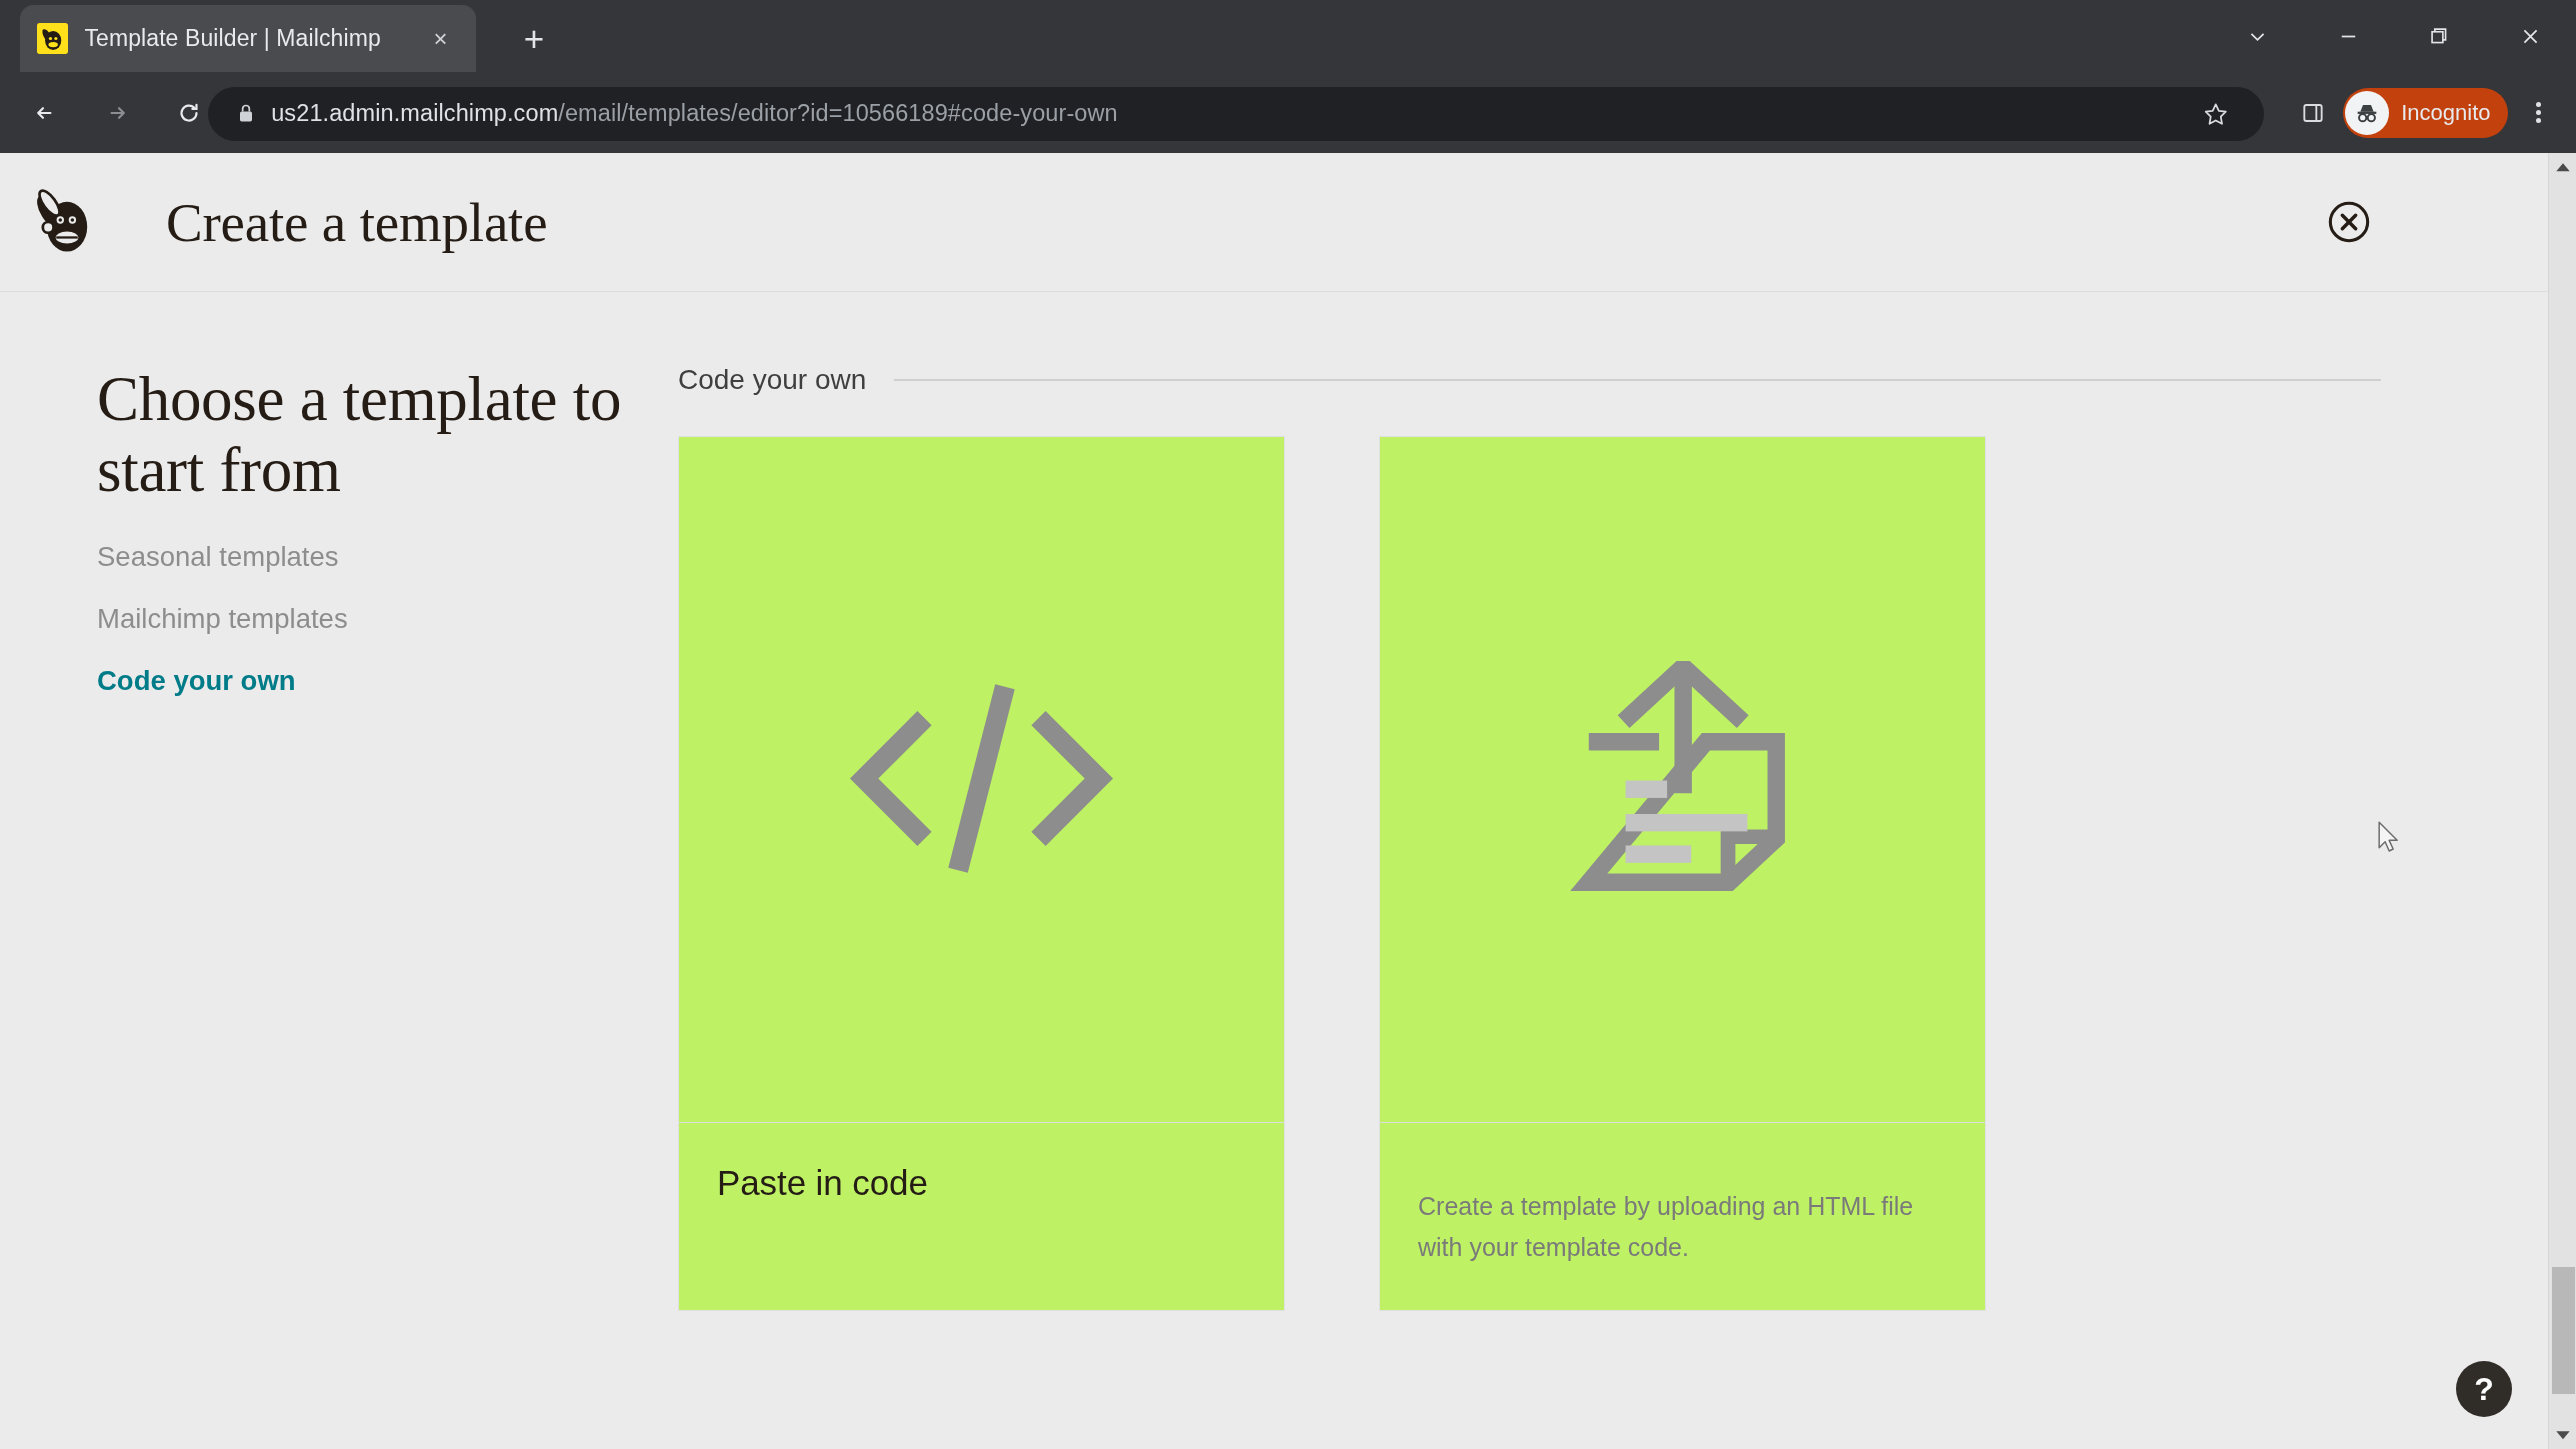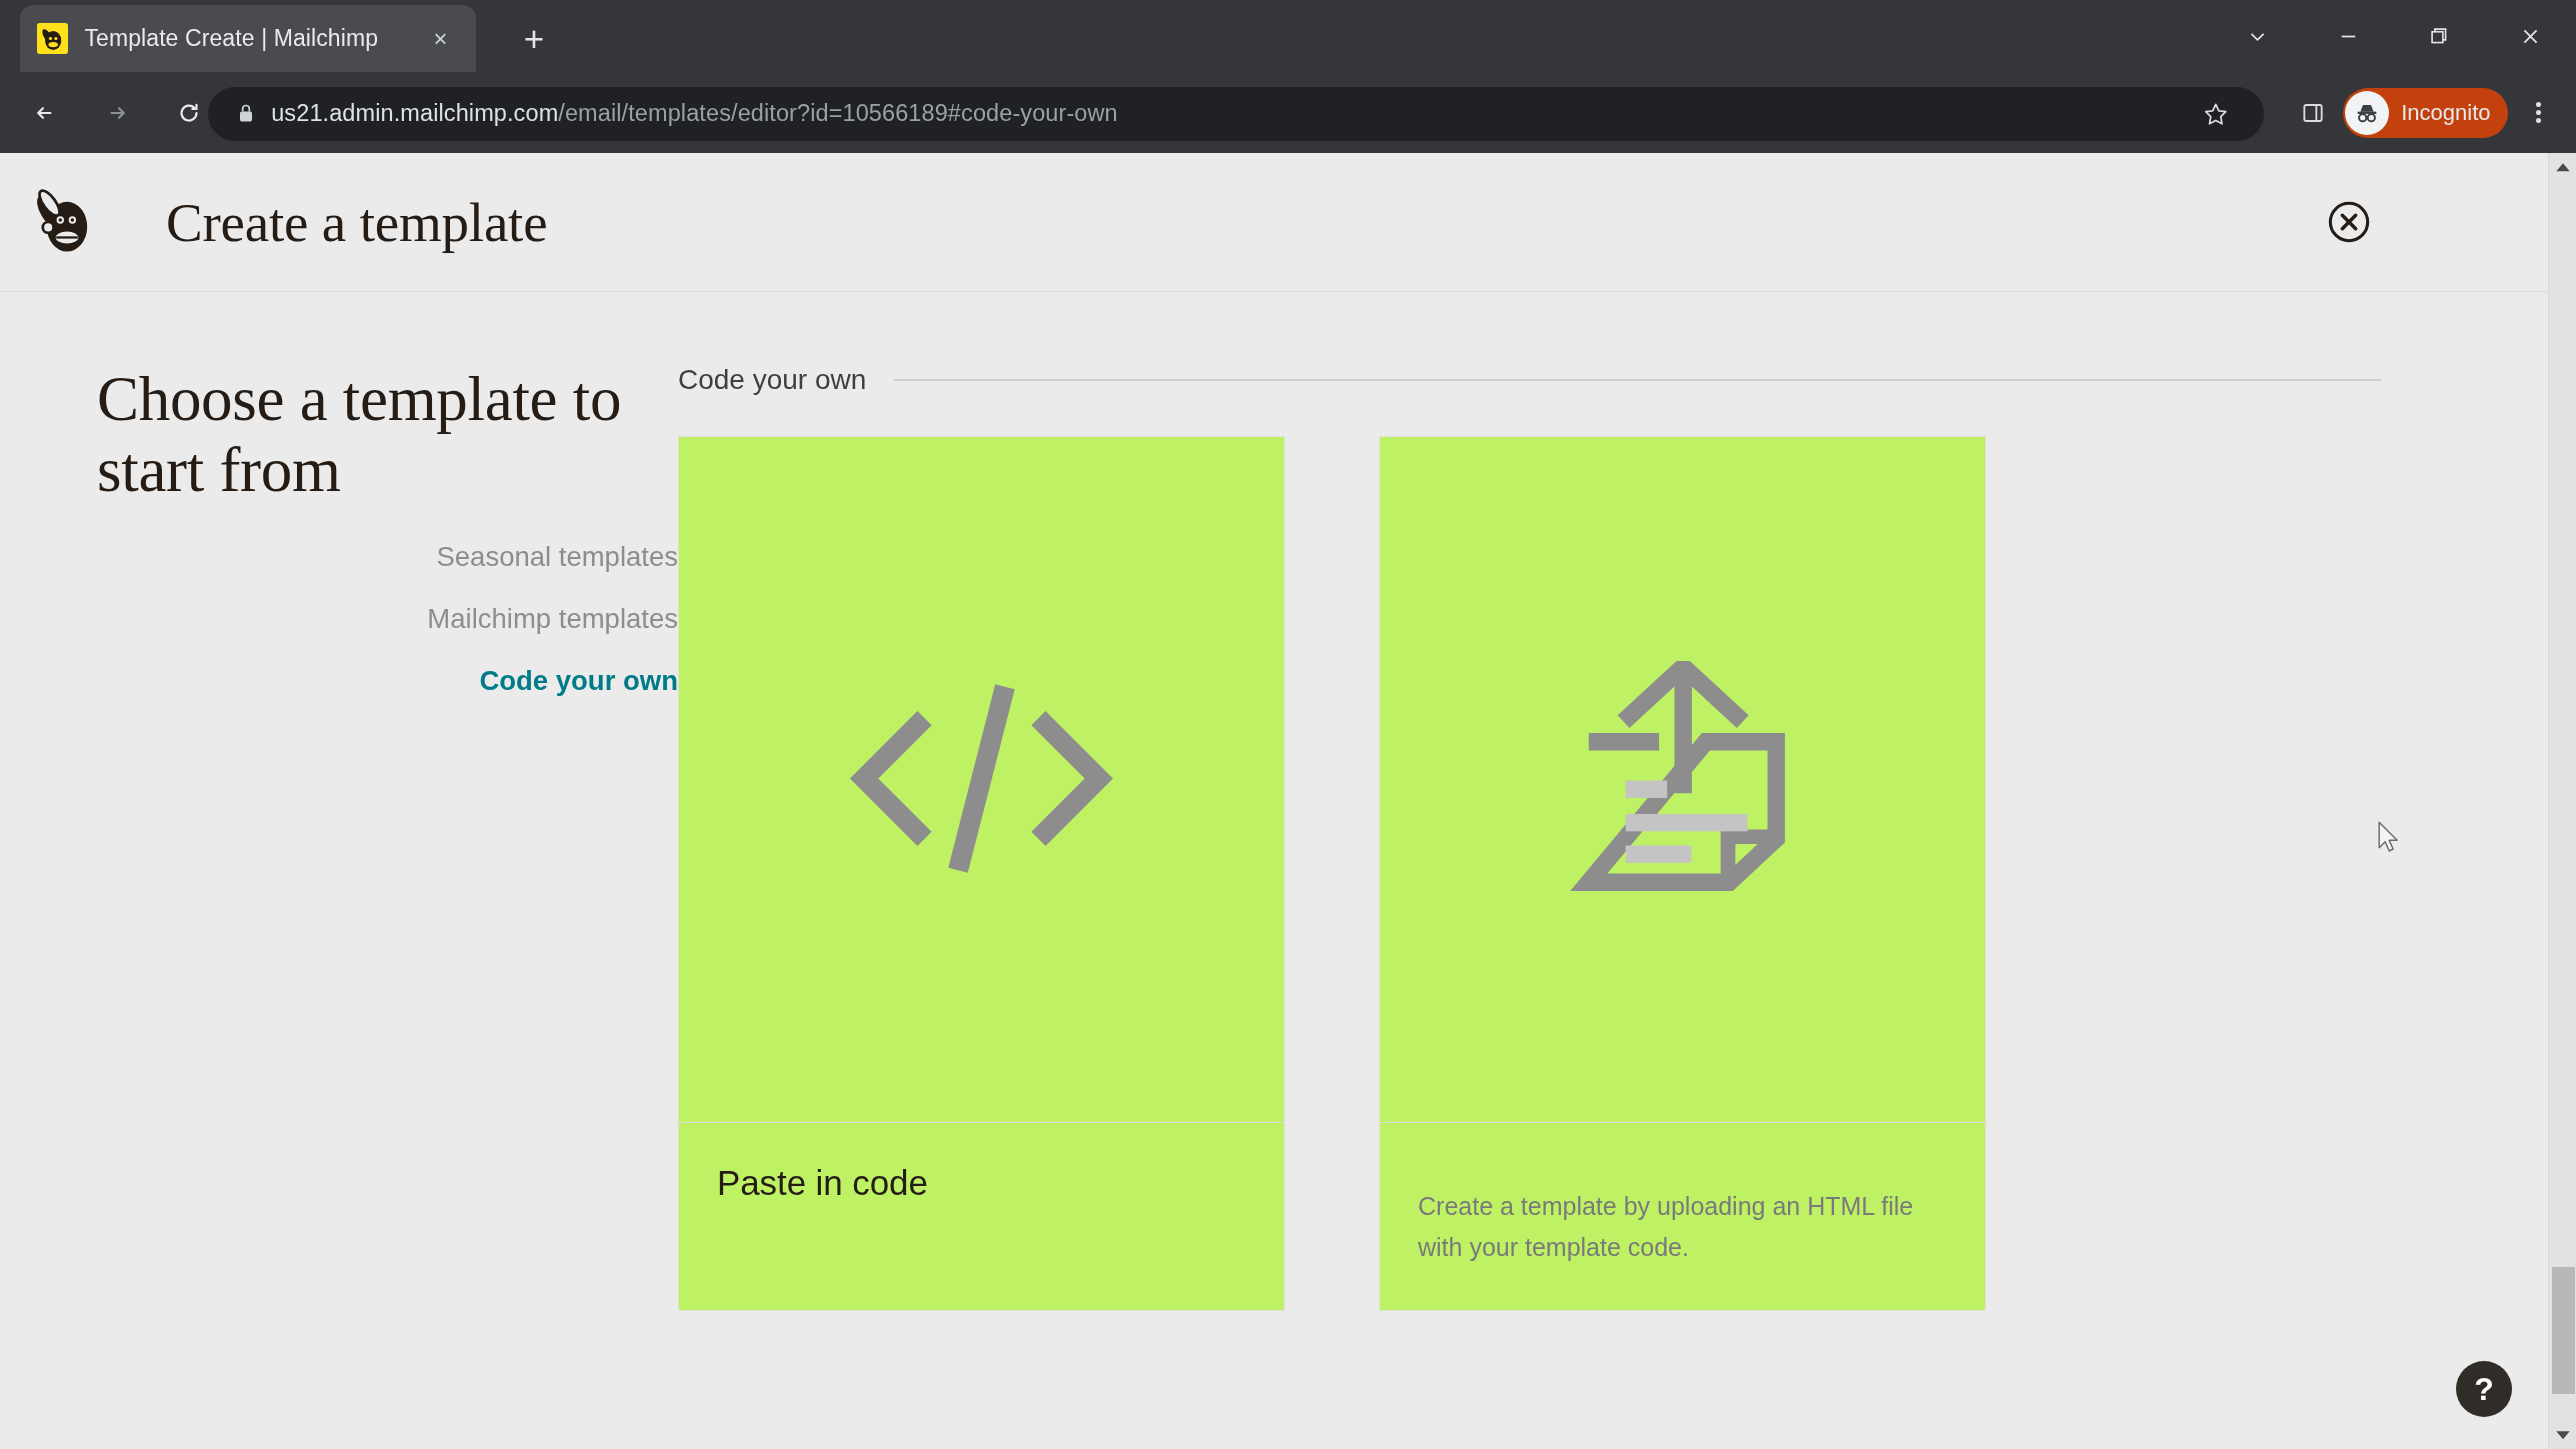--- a/index.html
+++ b/index.html
@@ -104,21 +104,21 @@
     position:absolute; right:201px; top:50%; transform:translateY(-50%);
     width:52px; height:52px; display:flex; align-items:center; justify-content:center;
   }
 
   .body-area { display:flex; padding-top:72px; }
   .sidebar { width:678px; padding-left:97px; flex:0 0 auto; }
   .sidebar h1 {
     font-family:"Liberation Serif", serif; font-weight:400;
     font-size:63px; line-height:1.12; color:#241c15; letter-spacing:-0.3px;
   }
-  .nav-list { margin-top:35px;text-align:right; }
+  .nav-list { margin-top:35px; }
   .nav-item {
     font-size:27.5px; color:#8d8d8d; margin-bottom:29px; line-height:1.2;
   }
   .nav-item.active { color:#007c89; font-weight:700; }
 
   .main-col { flex:1 1 auto; padding-right:195px; }
   .section-head { display:flex; align-items:center; margin-bottom:40px; }
   .section-head .lbl { font-size:28px; color:#3f3f3f; white-space:nowrap; }
   .section-head .rule { flex:1 1 auto; height:1.3px; background:#cfcfcf; margin-left:28px; }
 
@@ -166,21 +166,21 @@
     <div class="tab">
       <span class="tab-favicon">
         <svg width="27" height="27" viewBox="0 0 40 40">
           <ellipse cx="21" cy="23" rx="12" ry="14" fill="#241c15"></ellipse>
           <ellipse cx="12" cy="16" rx="5" ry="11" fill="#241c15" transform="rotate(-30 12 16)"></ellipse>
           <circle cx="17" cy="20" r="2.4" fill="#ffe01b"></circle>
           <circle cx="25" cy="20" r="2.4" fill="#ffe01b"></circle>
           <ellipse cx="21" cy="29" rx="7" ry="4" fill="#ffe01b"></ellipse>
         </svg>
       </span>
-      <span class="tab-title">Template Create | Mailchimp</span>
+      <span class="tab-title">Template Builder | Mailchimp</span>
       <span class="tab-close">×</span>
     </div>
     <div class="newtab">+</div>
 
     <div class="wincontrols">
       <div class="wc">
         <svg width="27" height="27" viewBox="0 0 40 40" fill="none" stroke="#e3e5e8" stroke-width="2.6">
           <path d="M11 16 L20 25 L29 16"></path>
         </svg>
       </div>

